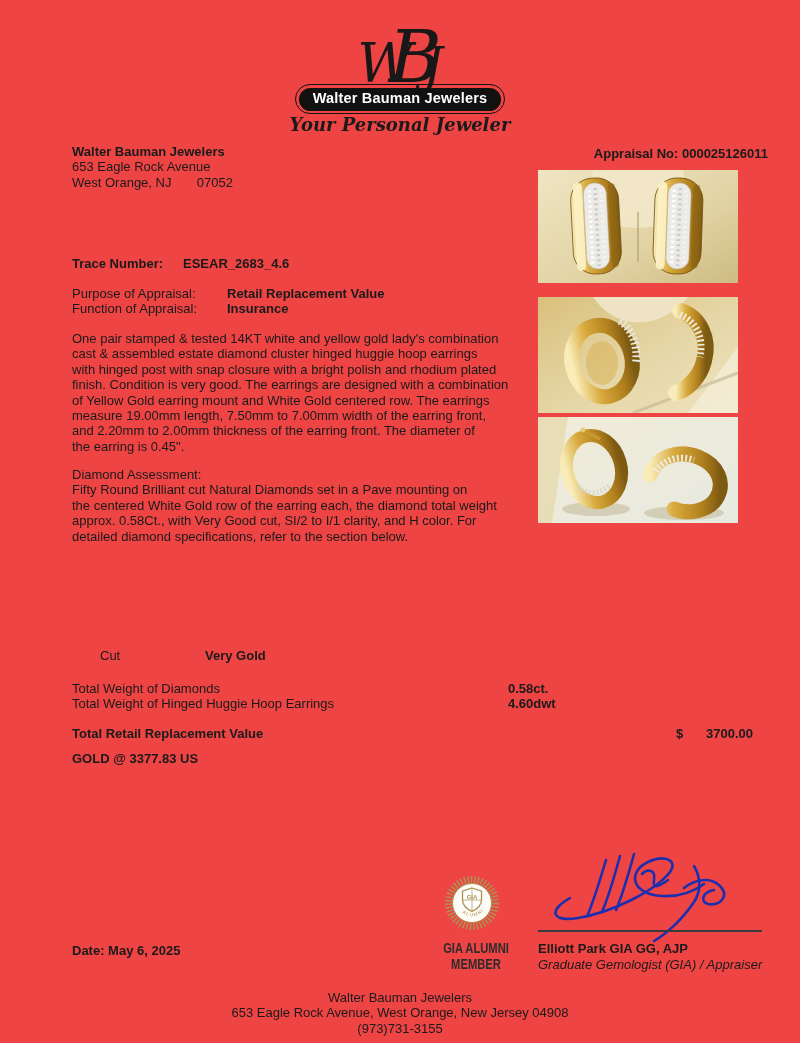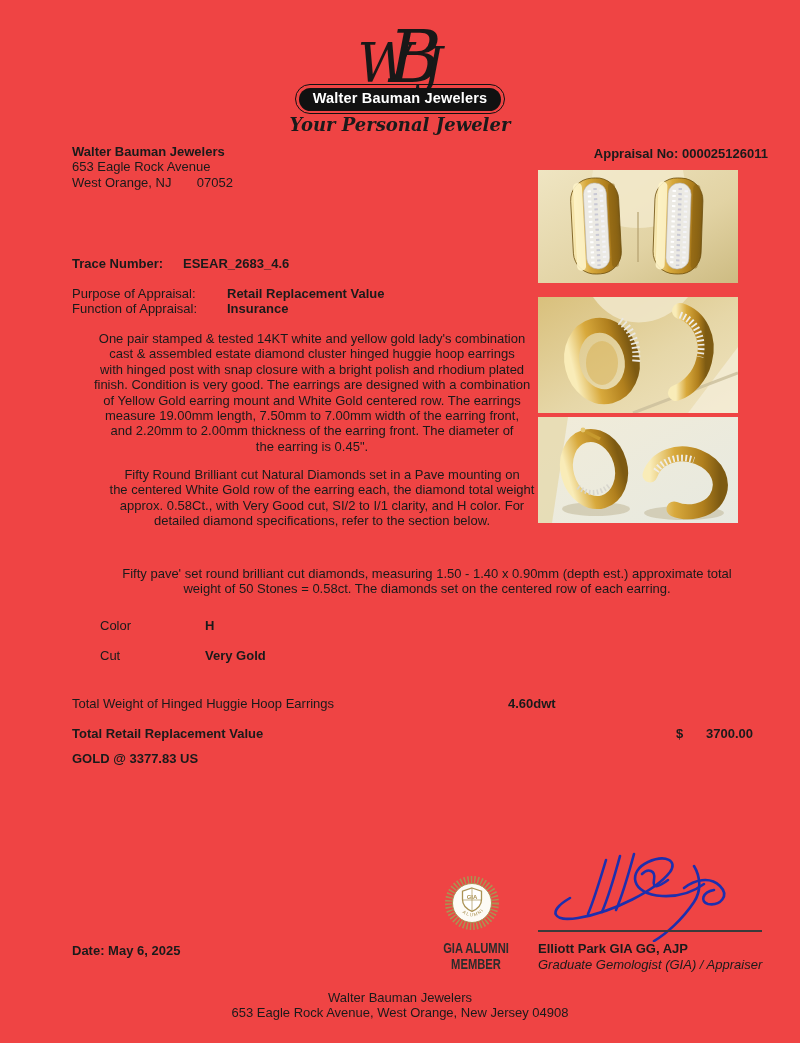--- a/index.html
+++ b/index.html
@@ -1,20 +1,20 @@
 <!DOCTYPE html>
 <html><head>
 <meta charset="utf-8">
 <style>
   html,body{margin:0;padding:0;background:#fff;}
   .page{position:relative;width:800px;height:1043px;background:#ef4444;overflow:hidden;
         font-family:"Liberation Sans",sans-serif;color:#1a1a1a;font-size:13px;line-height:15.4px;}
   .abs{position:absolute;}
   .b{font-weight:bold;}
-  .pre{white-space:pre-wrap;text-align:center;}
+  .pre{white-space:pre-wrap;}
 
   
   .logo-wrap{left:0;right:0;top:28px;text-align:center;}
   .monogram{font-family:"DejaVu Serif",serif;font-style:italic;color:#181818;height:62px;line-height:58px;}
   .m-w{font-size:54px;}
   .m-b{font-size:72px;margin-left:-24px;}
   .m-j{font-size:48px;margin-left:-18px;}
   .badge-outer{display:inline-block;border:1.5px solid #111;border-radius:16px;padding:2.5px;margin-top:-6px;}
   .badge-inner{background:#111;border-radius:12px;color:#fff;padding:3px 14px 5px;font-size:14.5px;font-weight:bold;letter-spacing:.2px;}
   .tagline{font-family:"DejaVu Serif",serif;font-style:italic;font-weight:bold;font-size:18px;margin-top:3px;}
@@ -186,38 +186,37 @@
   <div class="abs descr pre">One pair stamped &amp; tested 14KT white and yellow gold lady's combination
 cast &amp; assembled estate diamond cluster hinged huggie hoop earrings
 with hinged post with snap closure with a bright polish and rhodium plated
 finish. Condition is very good. The earrings are designed with a combination
 of Yellow Gold earring mount and White Gold centered row. The earrings
 measure 19.00mm length, 7.50mm to 7.00mm width of the earring front,
 and 2.20mm to 2.00mm thickness of the earring front. The diameter of
 the earring is 0.45".</div>
 
   <div class="abs diamond-block">
+    <div>Diamond Assessment:</div>
     <div class="pre">Fifty Round Brilliant cut Natural Diamonds set in a Pave mounting on
 the centered White Gold row of the earring each, the diamond total weight
 approx. 0.58Ct., with Very Good cut, SI/2 to I/1 clarity, and H color. For
 detailed diamond specifications, refer to the section below.</div>
   </div>
 
-  <div class="abs pave pre">Fifty pave' set round brilliant cut diamonds, measuring 1.50 - 1.40 x 0.90mm (depth est.) approximate total
-weight of 50 Stones = 0.58ct. The diamonds set on the centered row of each earring.</div>
-
-  <div class="abs grade-row" style="top:618px;">
-    <span>Color</span>
-    <span class="val">H</span>
-  </div>
+
   <div class="abs grade-row" style="top:648px;">
     <span>Cut</span>
     <span class="val">Very Gold</span>
   </div>
 
+  <div class="abs total-row" style="top:681px;">
+    <span>Total Weight of Diamonds</span>
+    <span class="val">0.58ct.</span>
+  </div>
   <div class="abs total-row" style="top:696px;">
     <span>Total Weight of Hinged Huggie Hoop Earrings</span>
     <span class="val">4.60dwt</span>
   </div>
   <div class="abs retail-row">
     <span>Total Retail Replacement Value</span>
     <span class="cur">$</span>
     <span class="amt">3700.00</span>
   </div>
   <div class="abs gold-line">GOLD @ 3377.83 US</div>
@@ -251,15 +250,16 @@
       <path d="M140 40 C 150 32 166 28 176 38 C 186 48 176 58 164 56 C 156 54 158 44 170 42"></path>
     </g>
   </svg>
   <div class="abs sig-line"></div>
   <div class="abs appraiser-name">Elliott Park GIA GG, AJP</div>
   <div class="abs appraiser-title">Graduate Gemologist (GIA) / Appraiser</div>
 
   <div class="abs footer">
     <div>Walter Bauman Jewelers</div>
     <div>653 Eagle Rock Avenue, West Orange, New Jersey 04908</div>
+    <div>(973)731-3155</div>
   </div>
 
 </div>
 
 </body></html>

